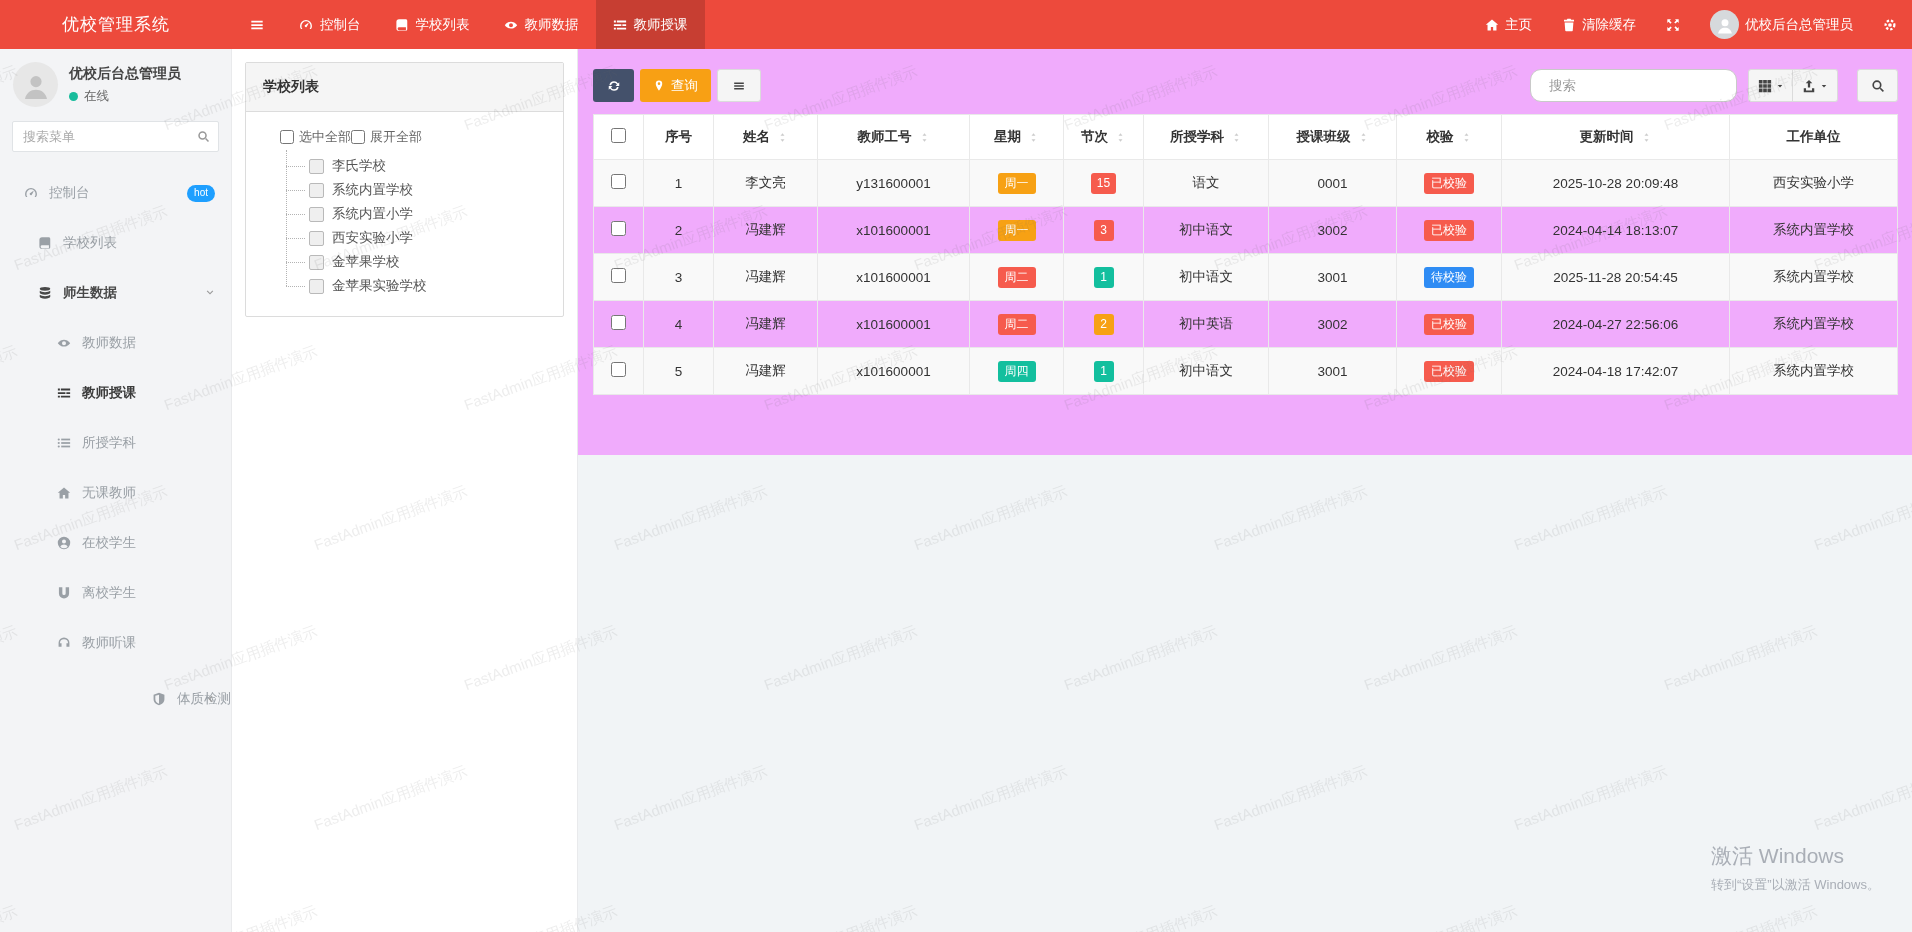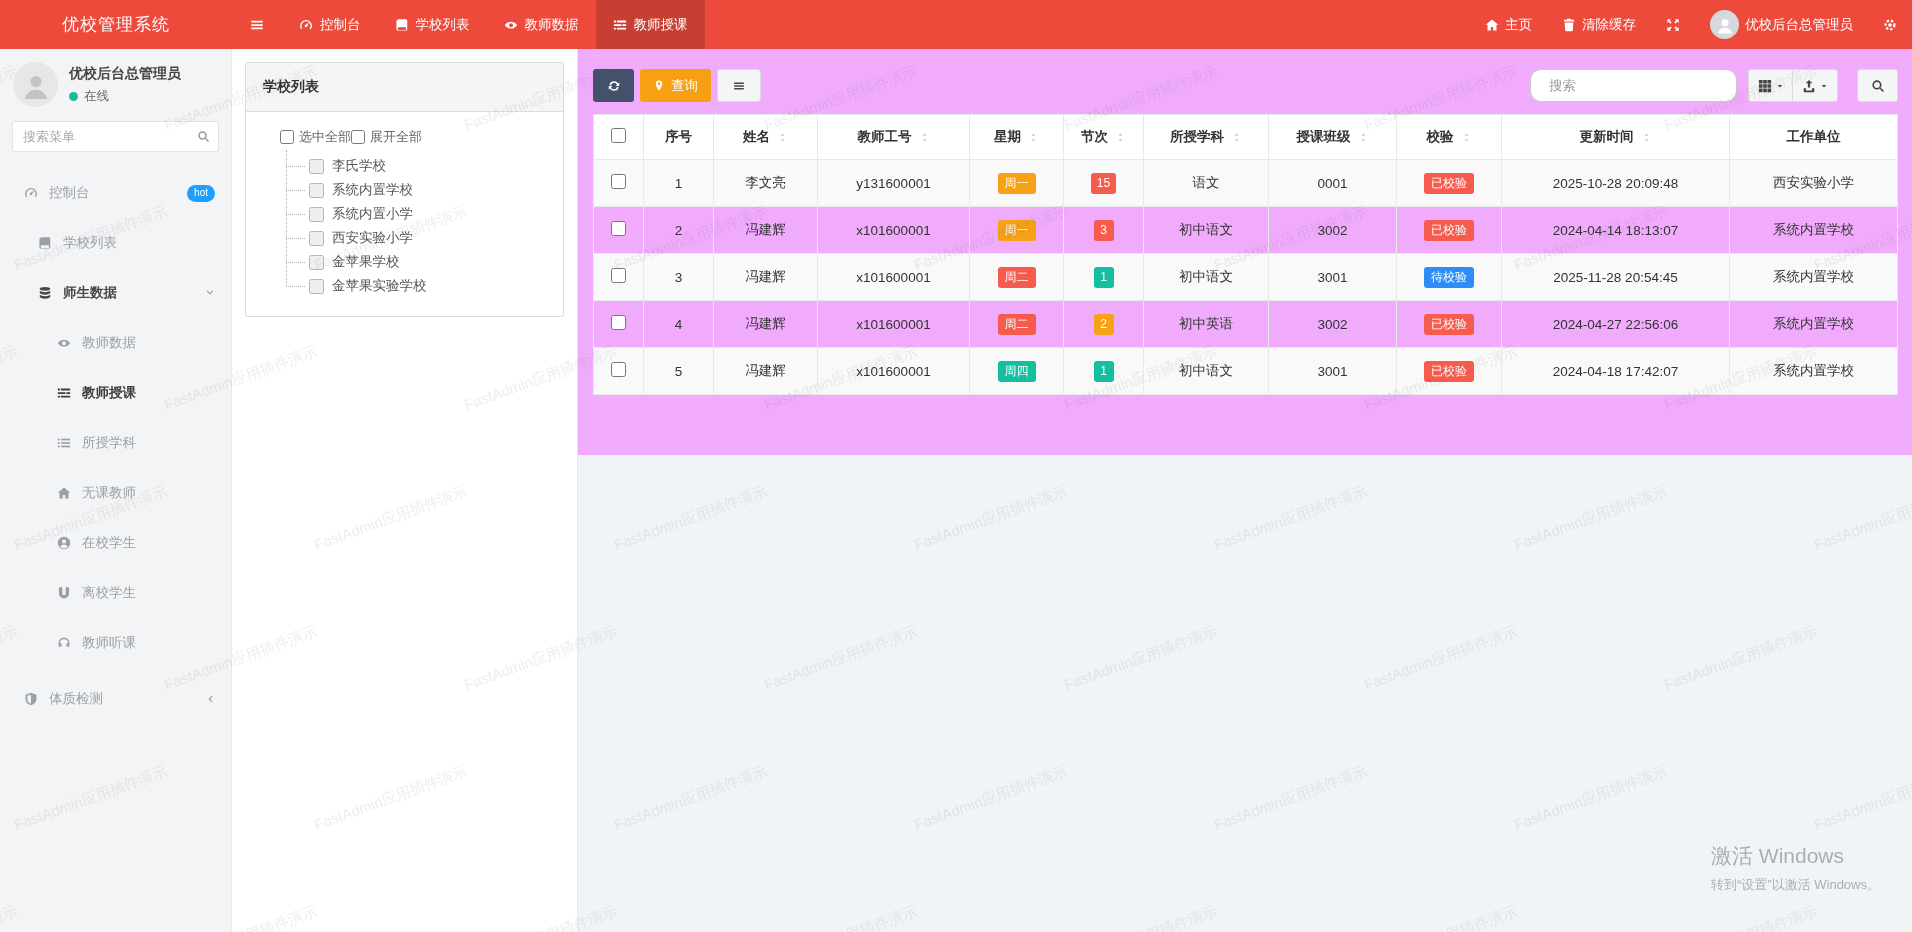--- a/index.html
+++ b/index.html
@@ -62,21 +62,21 @@
     color: #9aa0a6; cursor: pointer; font-size: 13.5px;
   }
   .menu-item .mi-label { margin-left: 11px; }
   .menu-item.lv1 { padding-left: 24px; }
   .menu-item.lv2 { padding-left: 38px; }
   .menu-item.lv3 { padding-left: 57px; }
   .menu-item.grp-active { background: #fff; border-left: 3px solid #ed4a3c; padding-left: 21px; color: #484848; }
   .menu-item.strong { color: #484848; font-weight: bold; }
   .menu-item.current { color: #3c3c3c; font-weight: bold; }
   .menu-item .chev { position: absolute; right: 16px; width: 10px; height: 10px; color: #9b9b9b; }
-  .menu-item.gap { margin-top: 6px; }
+  .menu-item.gap { margin-top: 6px; justify-content: flex-end; }
   .hot-badge {
     margin-left: auto; margin-right: 16px;
     background: #1e9fff; color: #fff; font-size: 10px; line-height: 1;
     padding: 3px 7px 4px; border-radius: 9px;
   }
 
   
   .tree-col { width: 346px; flex: none; background: #fff; border-right: 1px solid #e9eaec; padding: 13px; }
   .tree-card { border: 1px solid #dcdcdc; border-radius: 2px; }
   .tree-card-header {

